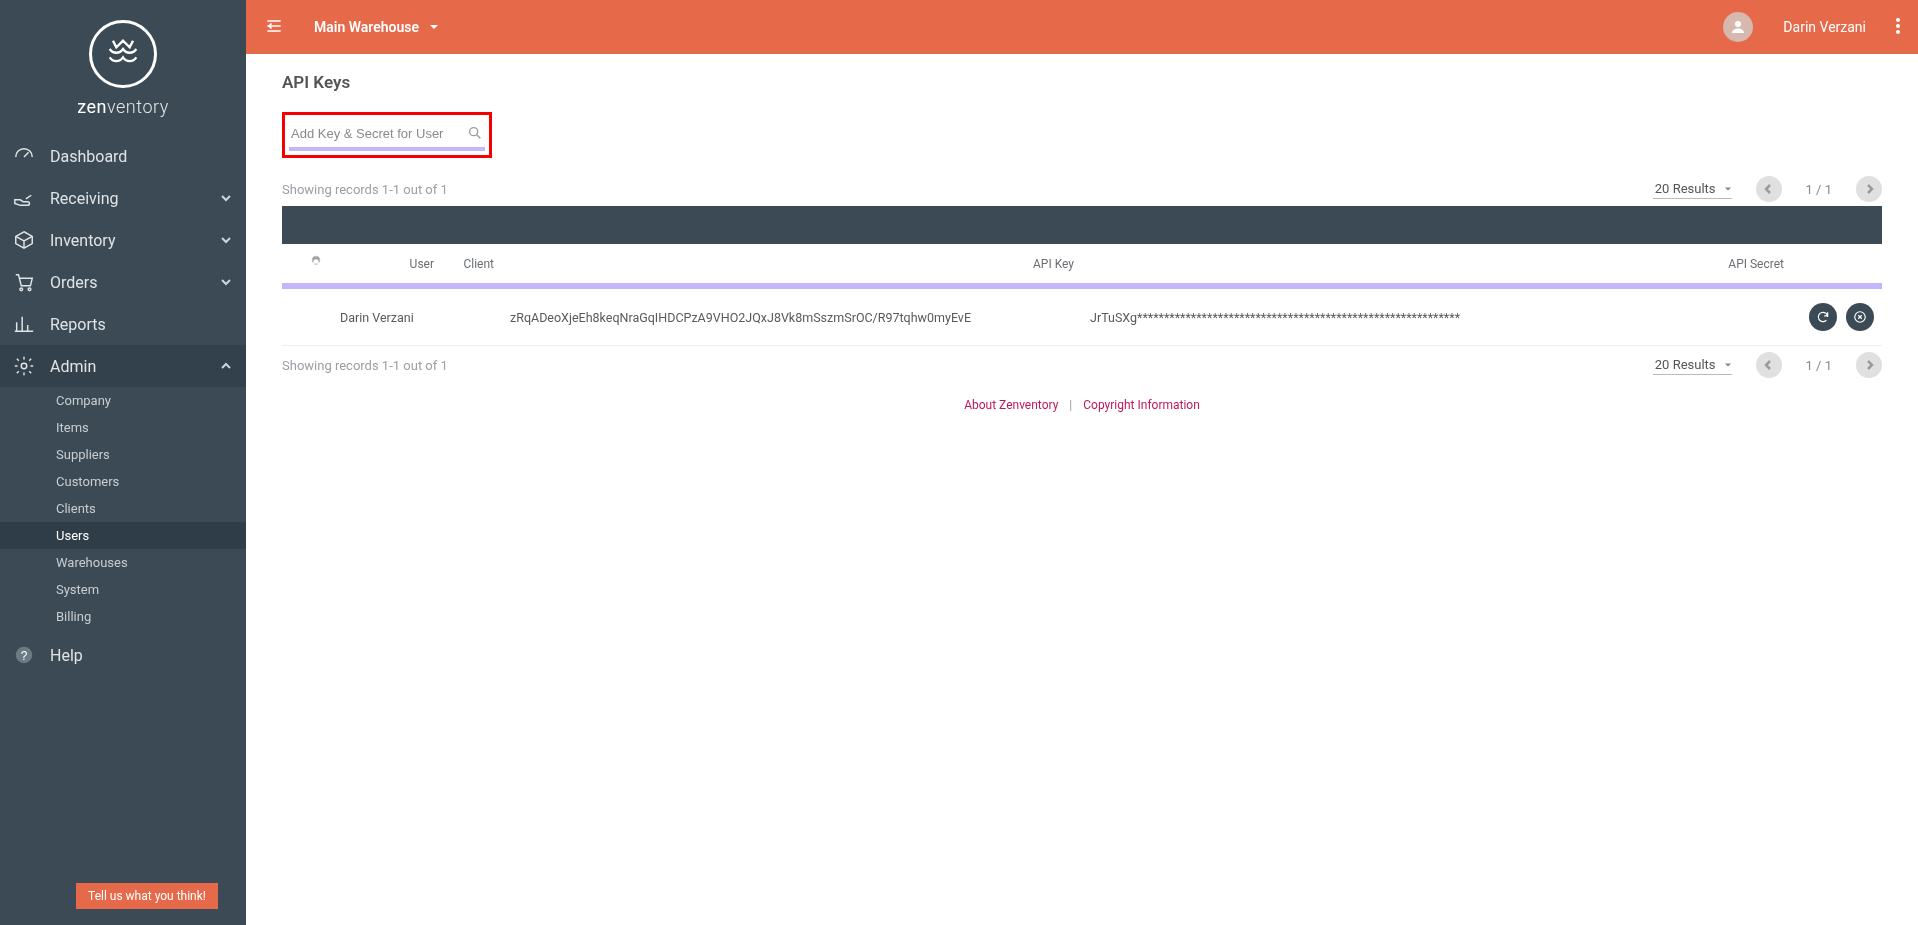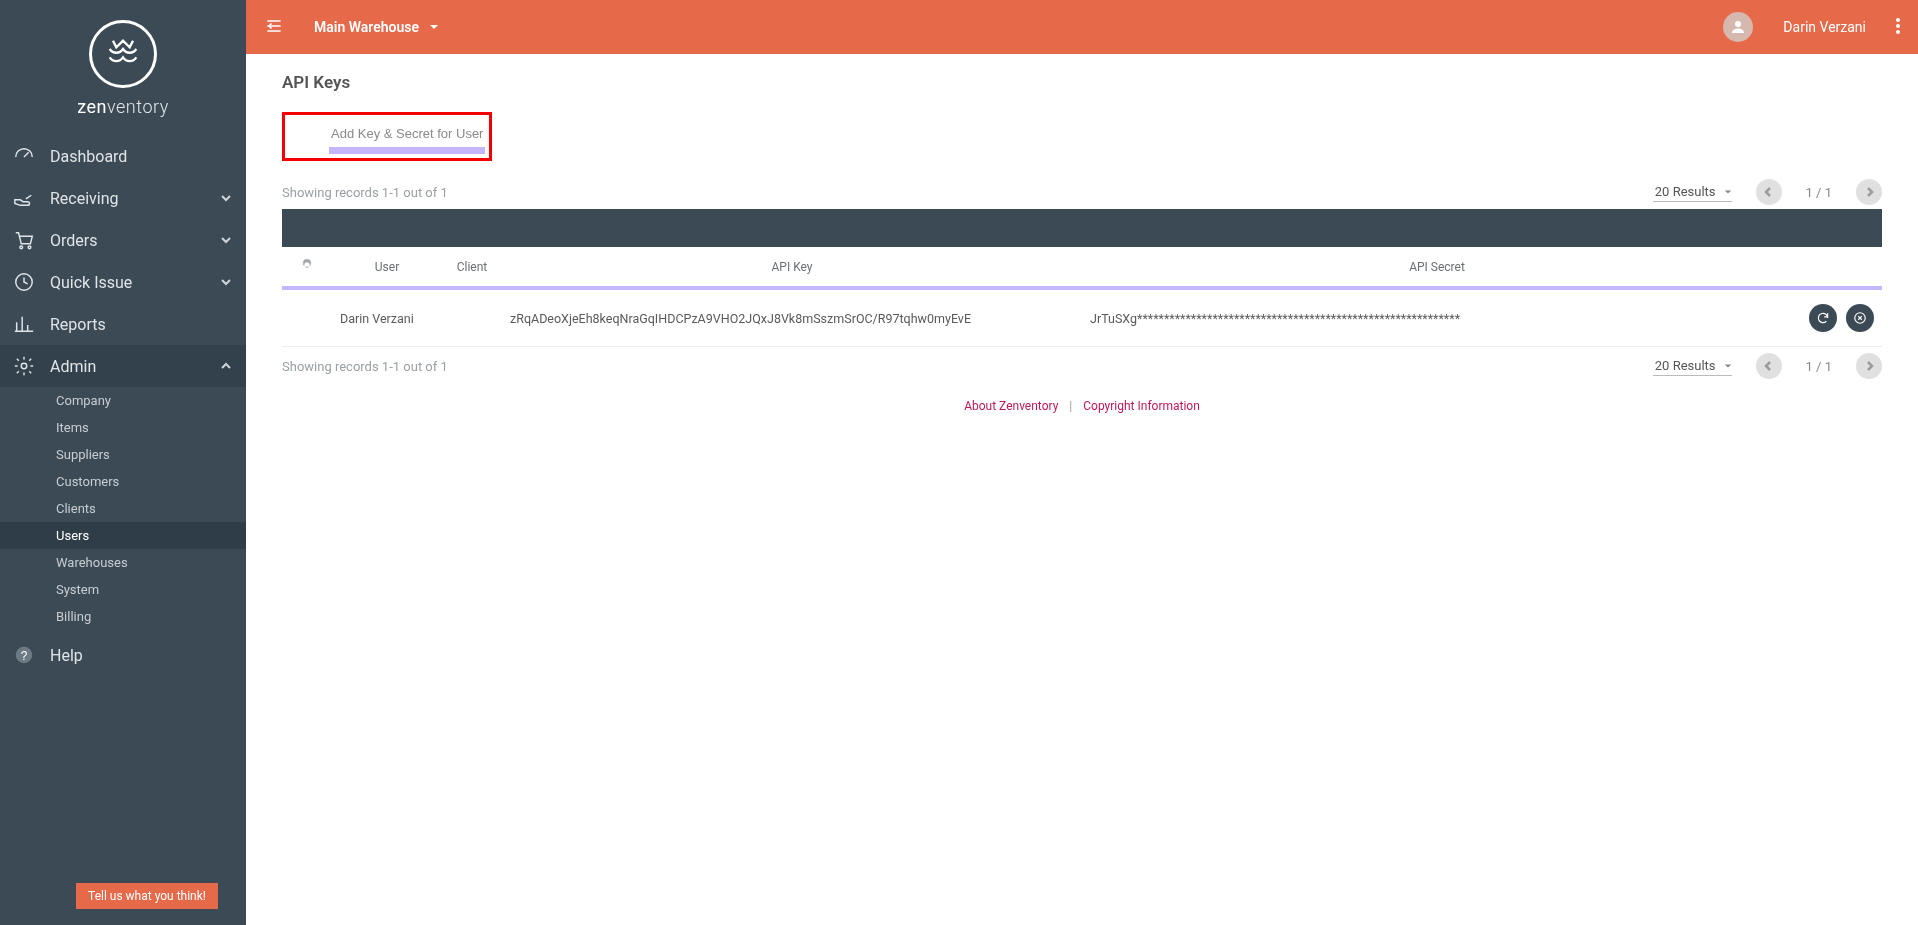--- a/index.html
+++ b/index.html
@@ -68,21 +68,21 @@
   .user-name{font-size:14px;}
   .kebab svg{width:4px;height:16px;fill:#fff;}
 
   .content { padding:18px 36px 0; flex:1; position:relative;}
   .page-title{ font-size:17px; color:#555; font-weight:600; margin-bottom:20px;}
   .search-wrap{
     width:210px; border:3px solid #f40000; padding:4px 4px;
     margin-bottom:18px;
   }
   .search-inner{
-    border-bottom:7px solid #c4b5fd; display:flex; align-items:center; padding:6px 2px;margin-left:40px;
+    border-bottom:4px solid #c4b5fd; display:flex; align-items:center; padding:6px 2px;
   }
   .search-inner input{
     border:none; outline:none; flex:1; font-size:13px; color:#777; background:transparent;
   }
   .search-inner input::placeholder{color:#8a8a8a;}
   .search-inner svg{width:16px;height:16px;stroke:#9a9a9a;fill:none;stroke-width:2;}
 
   .records-bar{
     display:flex; align-items:center; gap:24px; color:#9aa0a5; font-size:13px;
   }
@@ -91,21 +91,21 @@
   .results-dd svg{position:absolute;right:0;top:6px;width:8px;height:8px;fill:#888;}
   .pager-btn{
     width:26px;height:26px;border-radius:50%;background:#e0e0e0;display:flex;align-items:center;justify-content:center;cursor:pointer;
   }
   .pager-btn svg{width:10px;height:10px;stroke:#9b9b9b;fill:none;stroke-width:2.5;}
   .page-ind{color:#888;}
 
   .dark-band{ height:38px; background:#3b4a55; margin-top:4px;}
   table.keys { width:100%; border-collapse:collapse; }
   table.keys th{
-    text-align:center; font-weight:400; color:#6b6f73; font-size:12px; padding:10px 8px 10px; border-bottom:4px solid #c4b5fd;
+    text-align:right; font-weight:400; color:#6b6f73; font-size:12px; padding:10px 8px 10px; border-bottom:6px solid #c4b5fd;
   }
   .gear-th{width:50px;}
   .gear-th svg{width:16px;height:16px;fill:#9ea3a7;}
   table.keys td{
     padding:14px 8px; font-size:12.5px; color:#5a5a5a; border-bottom:1px solid #eee;
     vertical-align:middle;
   }
   .row-actions{ text-align:right; white-space:nowrap;}
   .circ-btn{
     display:inline-flex;width:28px;height:28px;border-radius:50%;background:#3b4a55;color:#fff;align-items:center;justify-content:center;margin-left:6px;cursor:pointer;
@@ -153,38 +153,38 @@
             </svg>
           </span>
         <span class="label">Receiving</span>
         <span class="chev"><svg viewBox="0 0 12 12">
               <path d="M2 4l4 4 4-4"></path>
             </svg></span>
       </li>
       <li class="nav-item">
         <span class="nav-icon">
             <svg viewBox="0 0 24 24">
+              <path d="M12 3l9 5v8l-9 5-9-5V8z"></path>
+              <path d="M3 8l9 5 9-5M12 13v8"></path>
+            </svg>
+          </span>
+        <span class="label">Inventory</span>
+        <span class="chev"><svg viewBox="0 0 12 12">
+              <path d="M2 4l4 4 4-4"></path>
+            </svg></span>
+      </li>
+      <li class="nav-item">
+        <span class="nav-icon">
+            <svg viewBox="0 0 24 24">
               <circle cx="9" cy="20" r="1.5"></circle>
               <circle cx="18" cy="20" r="1.5"></circle>
               <path d="M3 4h3l3 12h10l2-8H7"></path>
             </svg>
           </span>
         <span class="label">Orders</span>
-        <span class="chev"><svg viewBox="0 0 12 12">
-              <path d="M2 4l4 4 4-4"></path>
-            </svg></span>
-      </li>
-      <li class="nav-item">
-        <span class="nav-icon">
-            <svg viewBox="0 0 24 24">
-              <circle cx="12" cy="12" r="9"></circle>
-              <path d="M12 7v5l4 2"></path>
-            </svg>
-          </span>
-        <span class="label">Quick Issue</span>
         <span class="chev"><svg viewBox="0 0 12 12">
               <path d="M2 4l4 4 4-4"></path>
             </svg></span>
       </li>
       <li class="nav-item">
         <span class="nav-icon">
             <svg viewBox="0 0 24 24">
               <path d="M4 20V10M10 20V4M16 20v-7M22 20H2"></path>
             </svg>
           </span>

